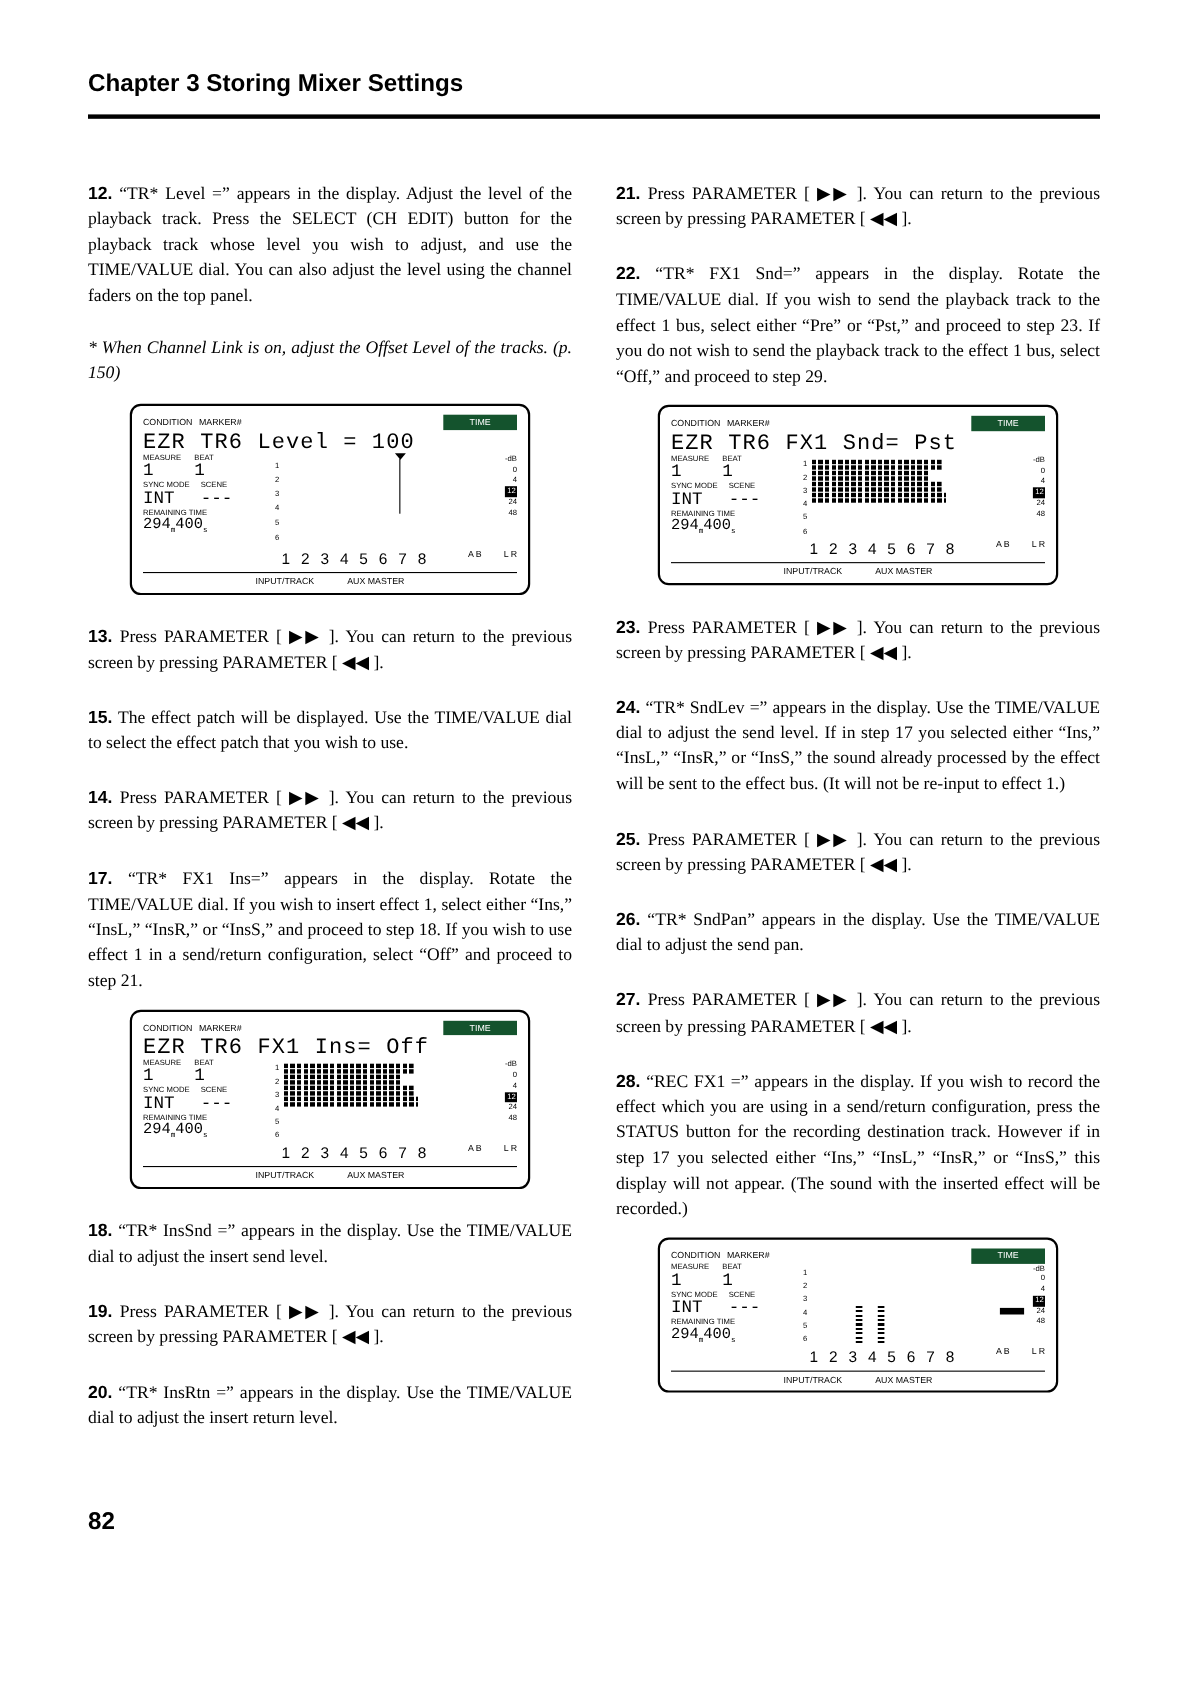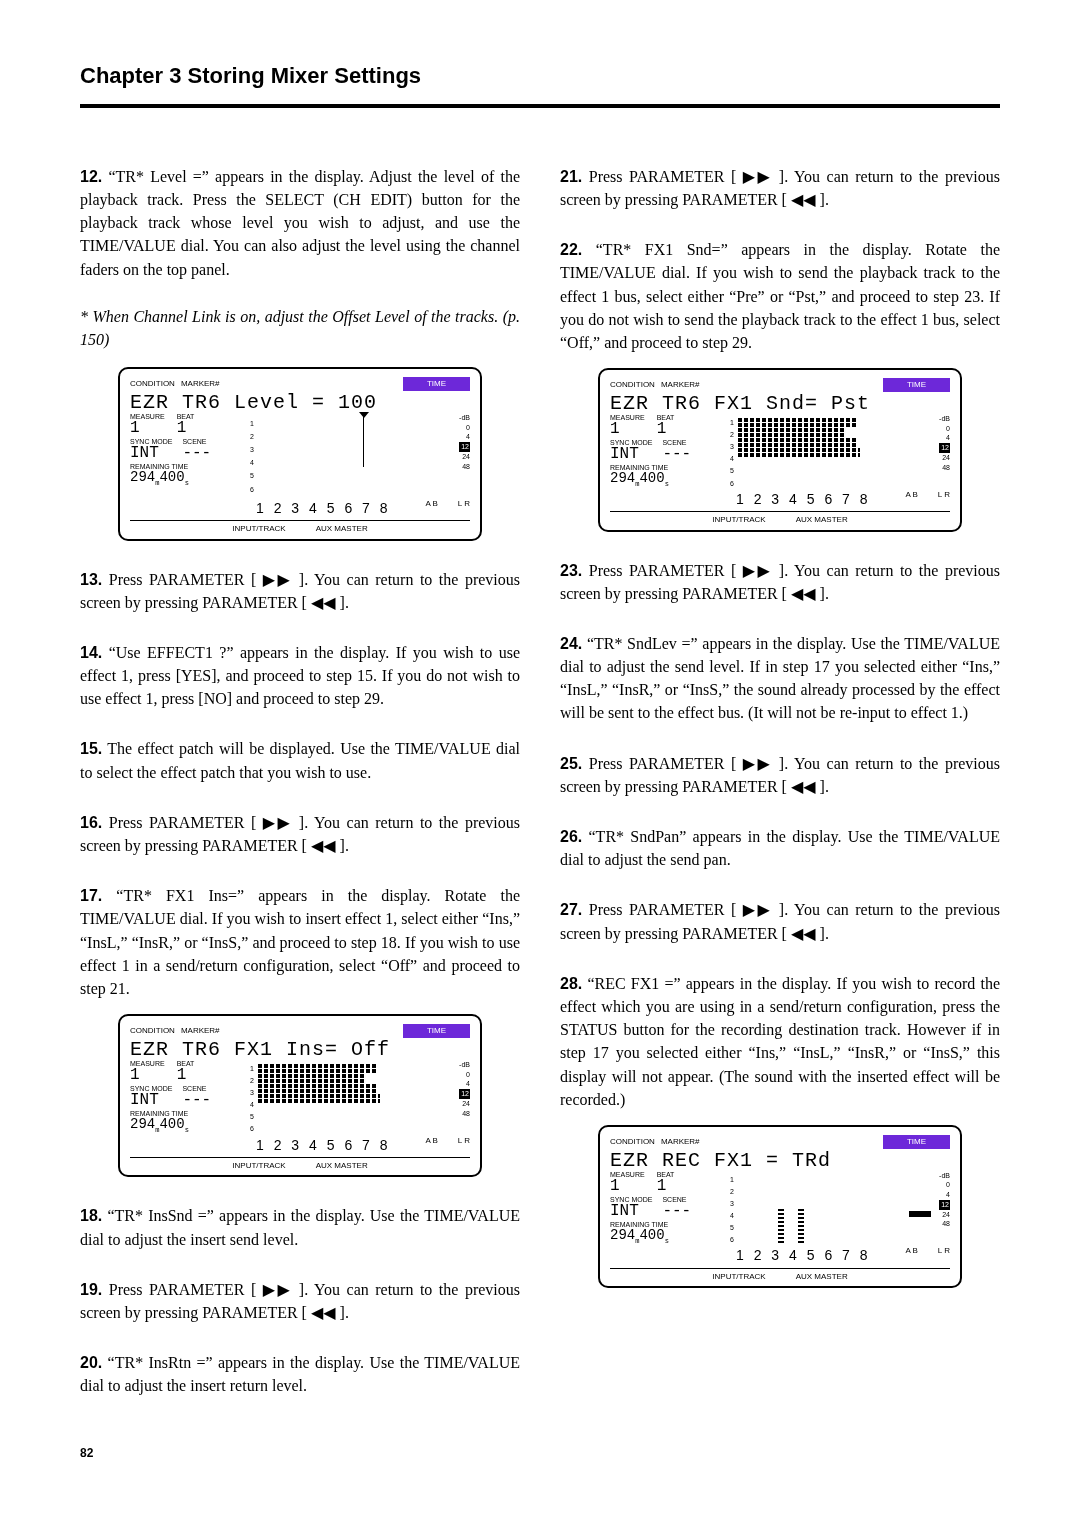--- a/index.html
+++ b/index.html
@@ -66,21 +66,21 @@
     background: #fff;
   }
   .lcd .toprow {
     display:flex;
     align-items:center;
     font-size:8px;
     gap:6px;
   }
   .lcd .toprow .timebox {
     margin-left:auto;
-    background:#6d28d9;
+    background:#14532d;
     color:#fff;
     padding:1px 24px;
     font-size:8px;
   }
   .lcd .mainline {
     font-family: "Courier New", monospace;
     font-size: 20px;
     letter-spacing: 1px;
     line-height:1;
     padding-top:2px;
@@ -127,22 +127,22 @@
     margin-top:2px;
     display:flex;
     justify-content:center;
     gap:30px;
     font-size:8px;
     padding-top:2px;
   }
   .pagenum {
     font-family: Arial, sans-serif;
     font-weight:bold;
-    font-size:12px;
-    margin-top:33px;
+    font-size:22px;
+    margin-top:52px;
   }
 </style>
 </head>
 <body>
 
 <div class="chapter-title">Chapter 3 Storing Mixer Settings</div>
 <hr class="hr-thick">
 
 <div class="columns">
 
@@ -212,23 +212,22 @@
       <span style="margin-left:auto;">A B</span>
       <span>L R</span>
     </div>
     <div class="bottomline">
               <span>INPUT/TRACK</span>
               <span>AUX  MASTER</span>
             </div>
    </div>
   </div>
         <li><span class="stepnum">13.</span> <span>Press PARAMETER [&nbsp;▶▶&nbsp;]. You can return to the previous screen by pressing PARAMETER [&nbsp;◀◀&nbsp;].</span></li>
-        <li><span class="stepnum">14.</span> <span>“Use EFFECT1 ?” appears in the display. If you wish to use effect 1, press [YES], and proceed to step 15. If you do not wish to use effect 1, press [NO] and proceed to step 29.</span></li>
         <li><span class="stepnum">15.</span> <span>The effect patch will be displayed. Use the TIME/VALUE dial to select the effect patch that you wish to use.</span></li>
-        <li><span class="stepnum">16.</span> <span>Press PARAMETER [&nbsp;▶▶&nbsp;]. You can return to the previous screen by pressing PARAMETER [&nbsp;◀◀&nbsp;].</span></li>
+        <li><span class="stepnum">14.</span> <span>Press PARAMETER [&nbsp;▶▶&nbsp;]. You can return to the previous screen by pressing PARAMETER [&nbsp;◀◀&nbsp;].</span></li>
         <li><span class="stepnum">17.</span> <span>“TR* FX1 Ins=” appears in the display. Rotate the TIME/VALUE dial. If you wish to insert effect 1, select either “Ins,” “InsL,” “InsR,” or “InsS,” and proceed to step 18. If you wish to use effect 1 in a send/return configuration, select “Off” and proceed to step 21.</span></li>
   <div class="lcd-wrap">
    <div class="lcd">
     <div class="toprow">
       <span>CONDITION</span>
               <span>MARKER#</span>
       <span class="timebox">TIME</span>
     </div>
     <div class="mainline">EZR TR6 FX1 Ins= Off</div>
     <div style="display:flex;">
@@ -385,21 +384,20 @@
         <li><span class="stepnum">26.</span> <span>“TR* SndPan” appears in the display. Use the TIME/VALUE dial to adjust the send pan.</span></li>
         <li><span class="stepnum">27.</span> <span>Press PARAMETER [&nbsp;▶▶&nbsp;]. You can return to the previous screen by pressing PARAMETER [&nbsp;◀◀&nbsp;].</span></li>
         <li><span class="stepnum">28.</span> <span>“REC FX1 =” appears in the display. If you wish to record the effect which you are using in a send/return configuration, press the STATUS button for the recording destination track. However if in step 17 you selected either “Ins,” “InsL,” “InsR,” or “InsS,” this display will not appear. (The sound with the inserted effect will be recorded.)</span></li>
   <div class="lcd-wrap">
    <div class="lcd">
     <div class="toprow">
       <span>CONDITION</span>
               <span>MARKER#</span>
       <span class="timebox">TIME</span>
     </div>
-    <div class="mainline">EZR REC FX1  =   TRd</div>
     <div style="display:flex;">
       <div style="width:120px;">
         <div style="display:flex;gap:12px;">
           <div>
                     <div class="smalllabel">MEASURE</div>
                     <div class="seg">1</div>
                   </div>
           <div>
                     <div class="smalllabel">BEAT</div>
                     <div class="seg">1</div>

